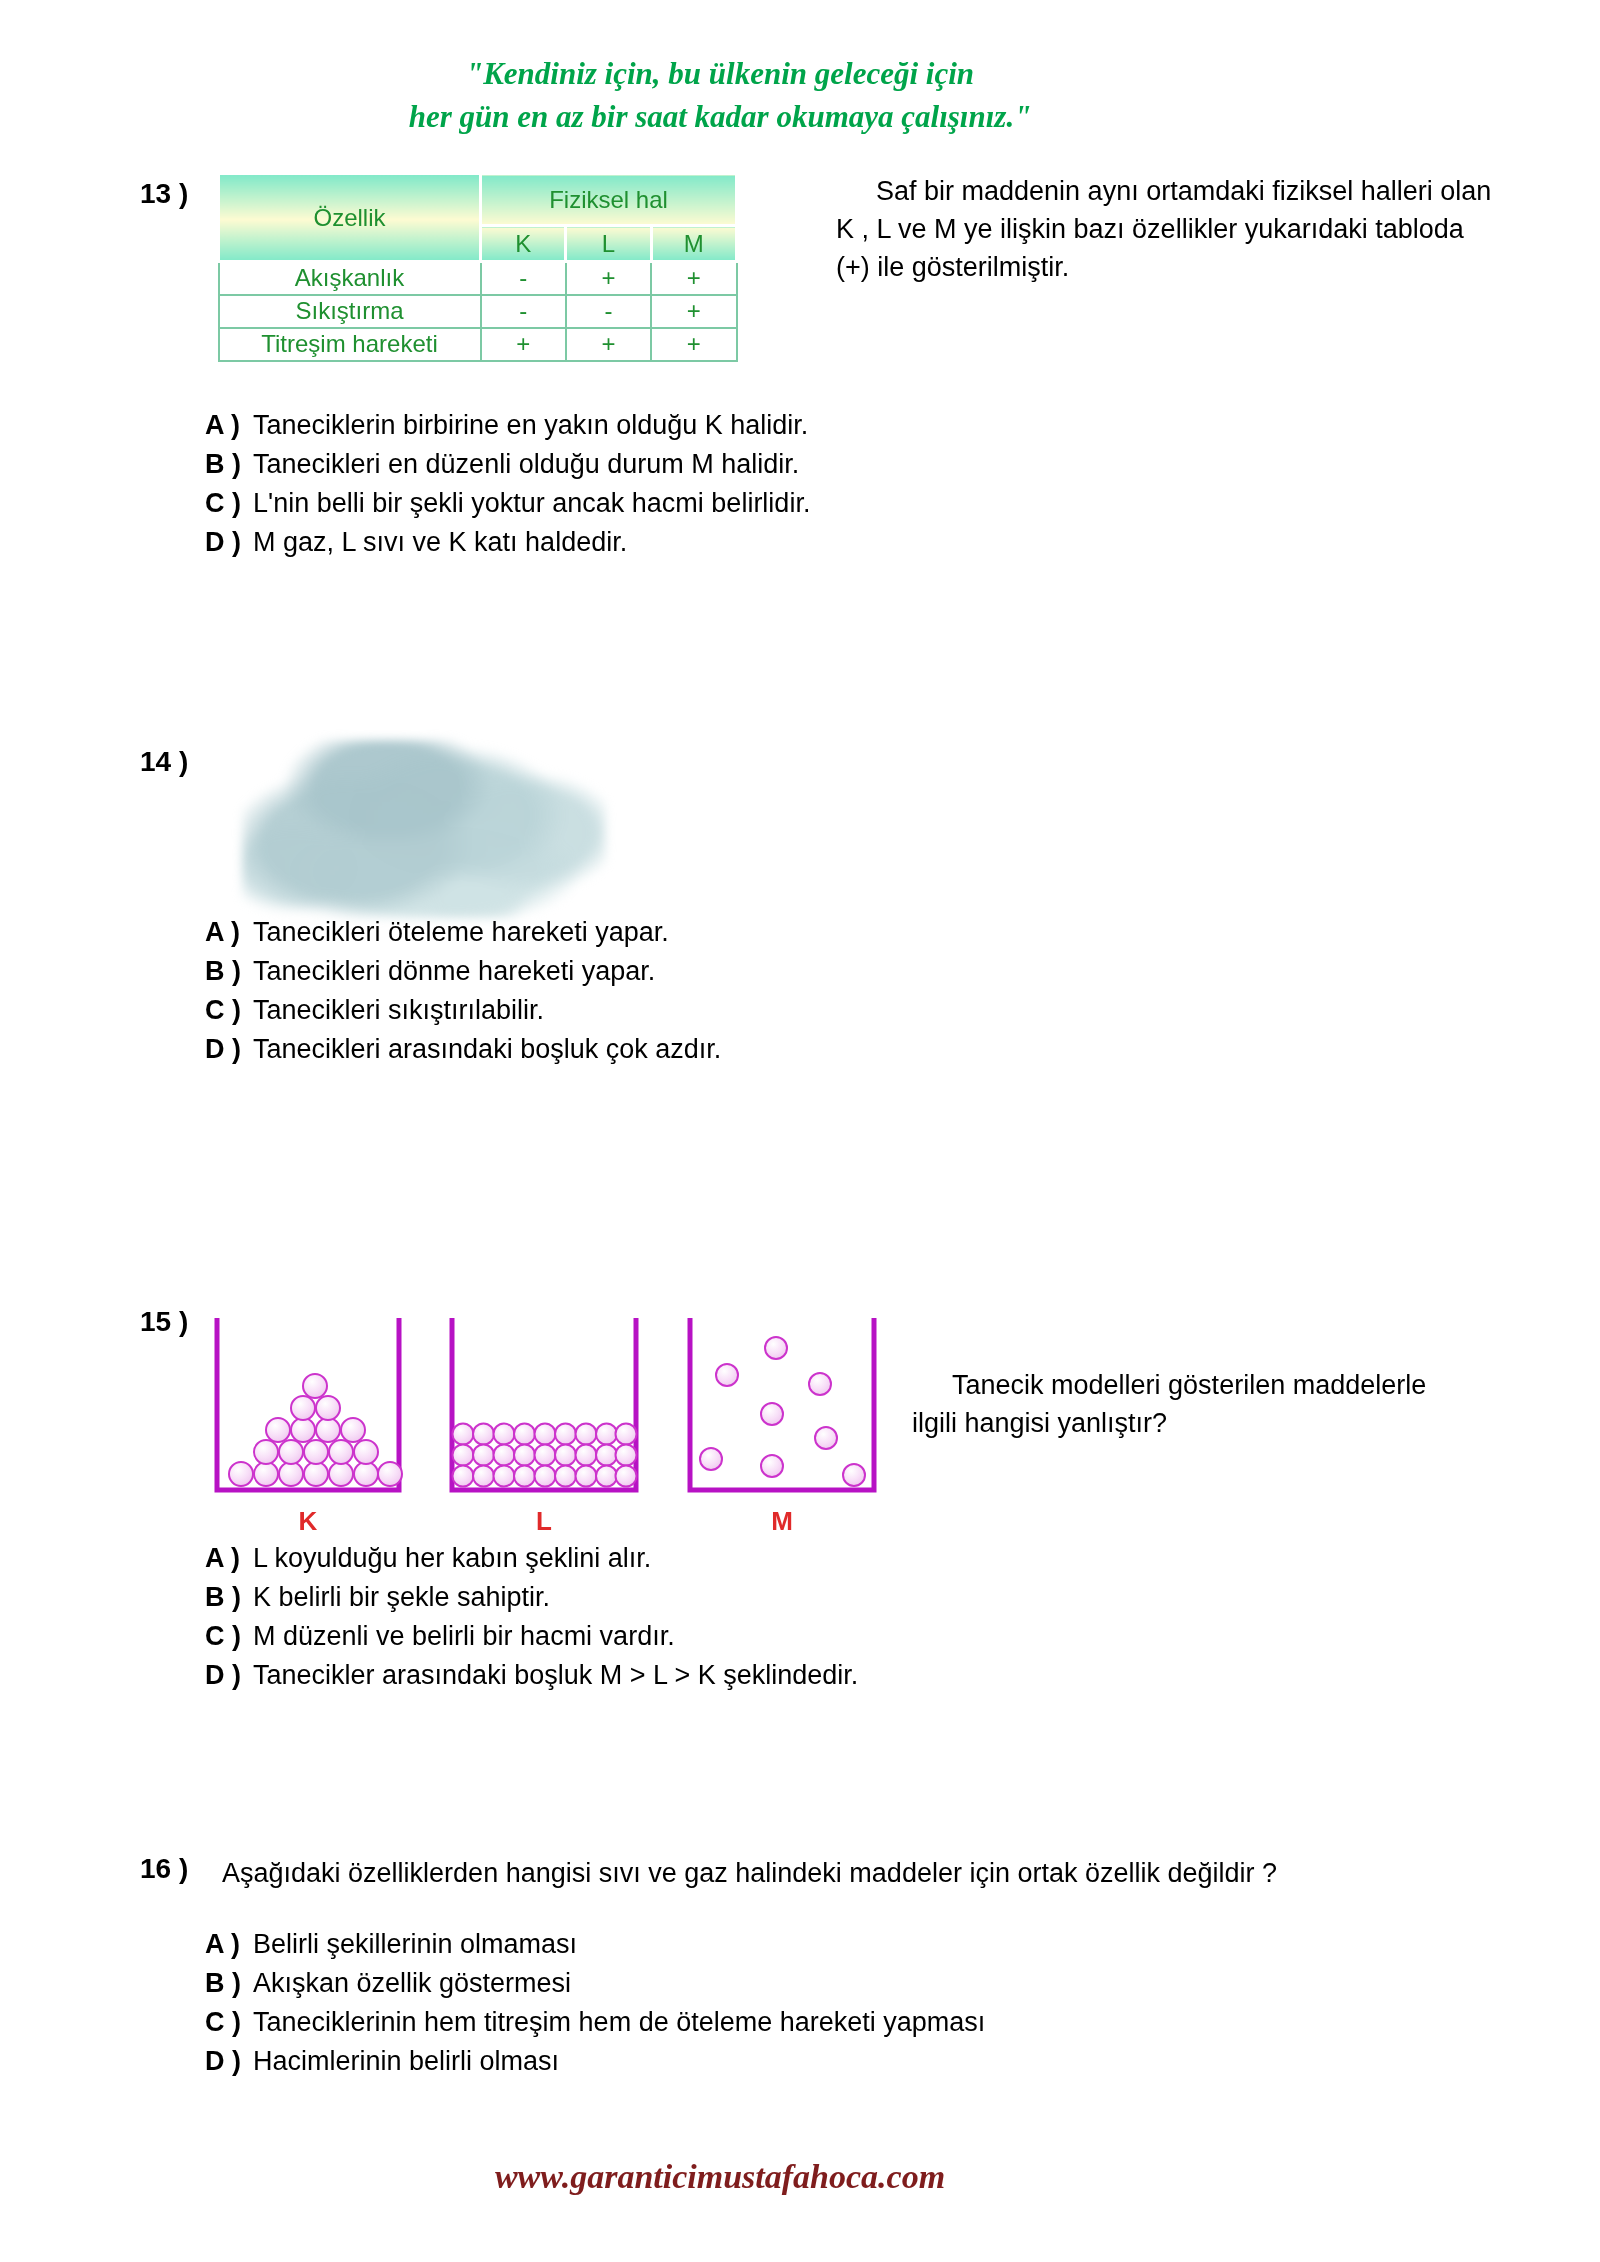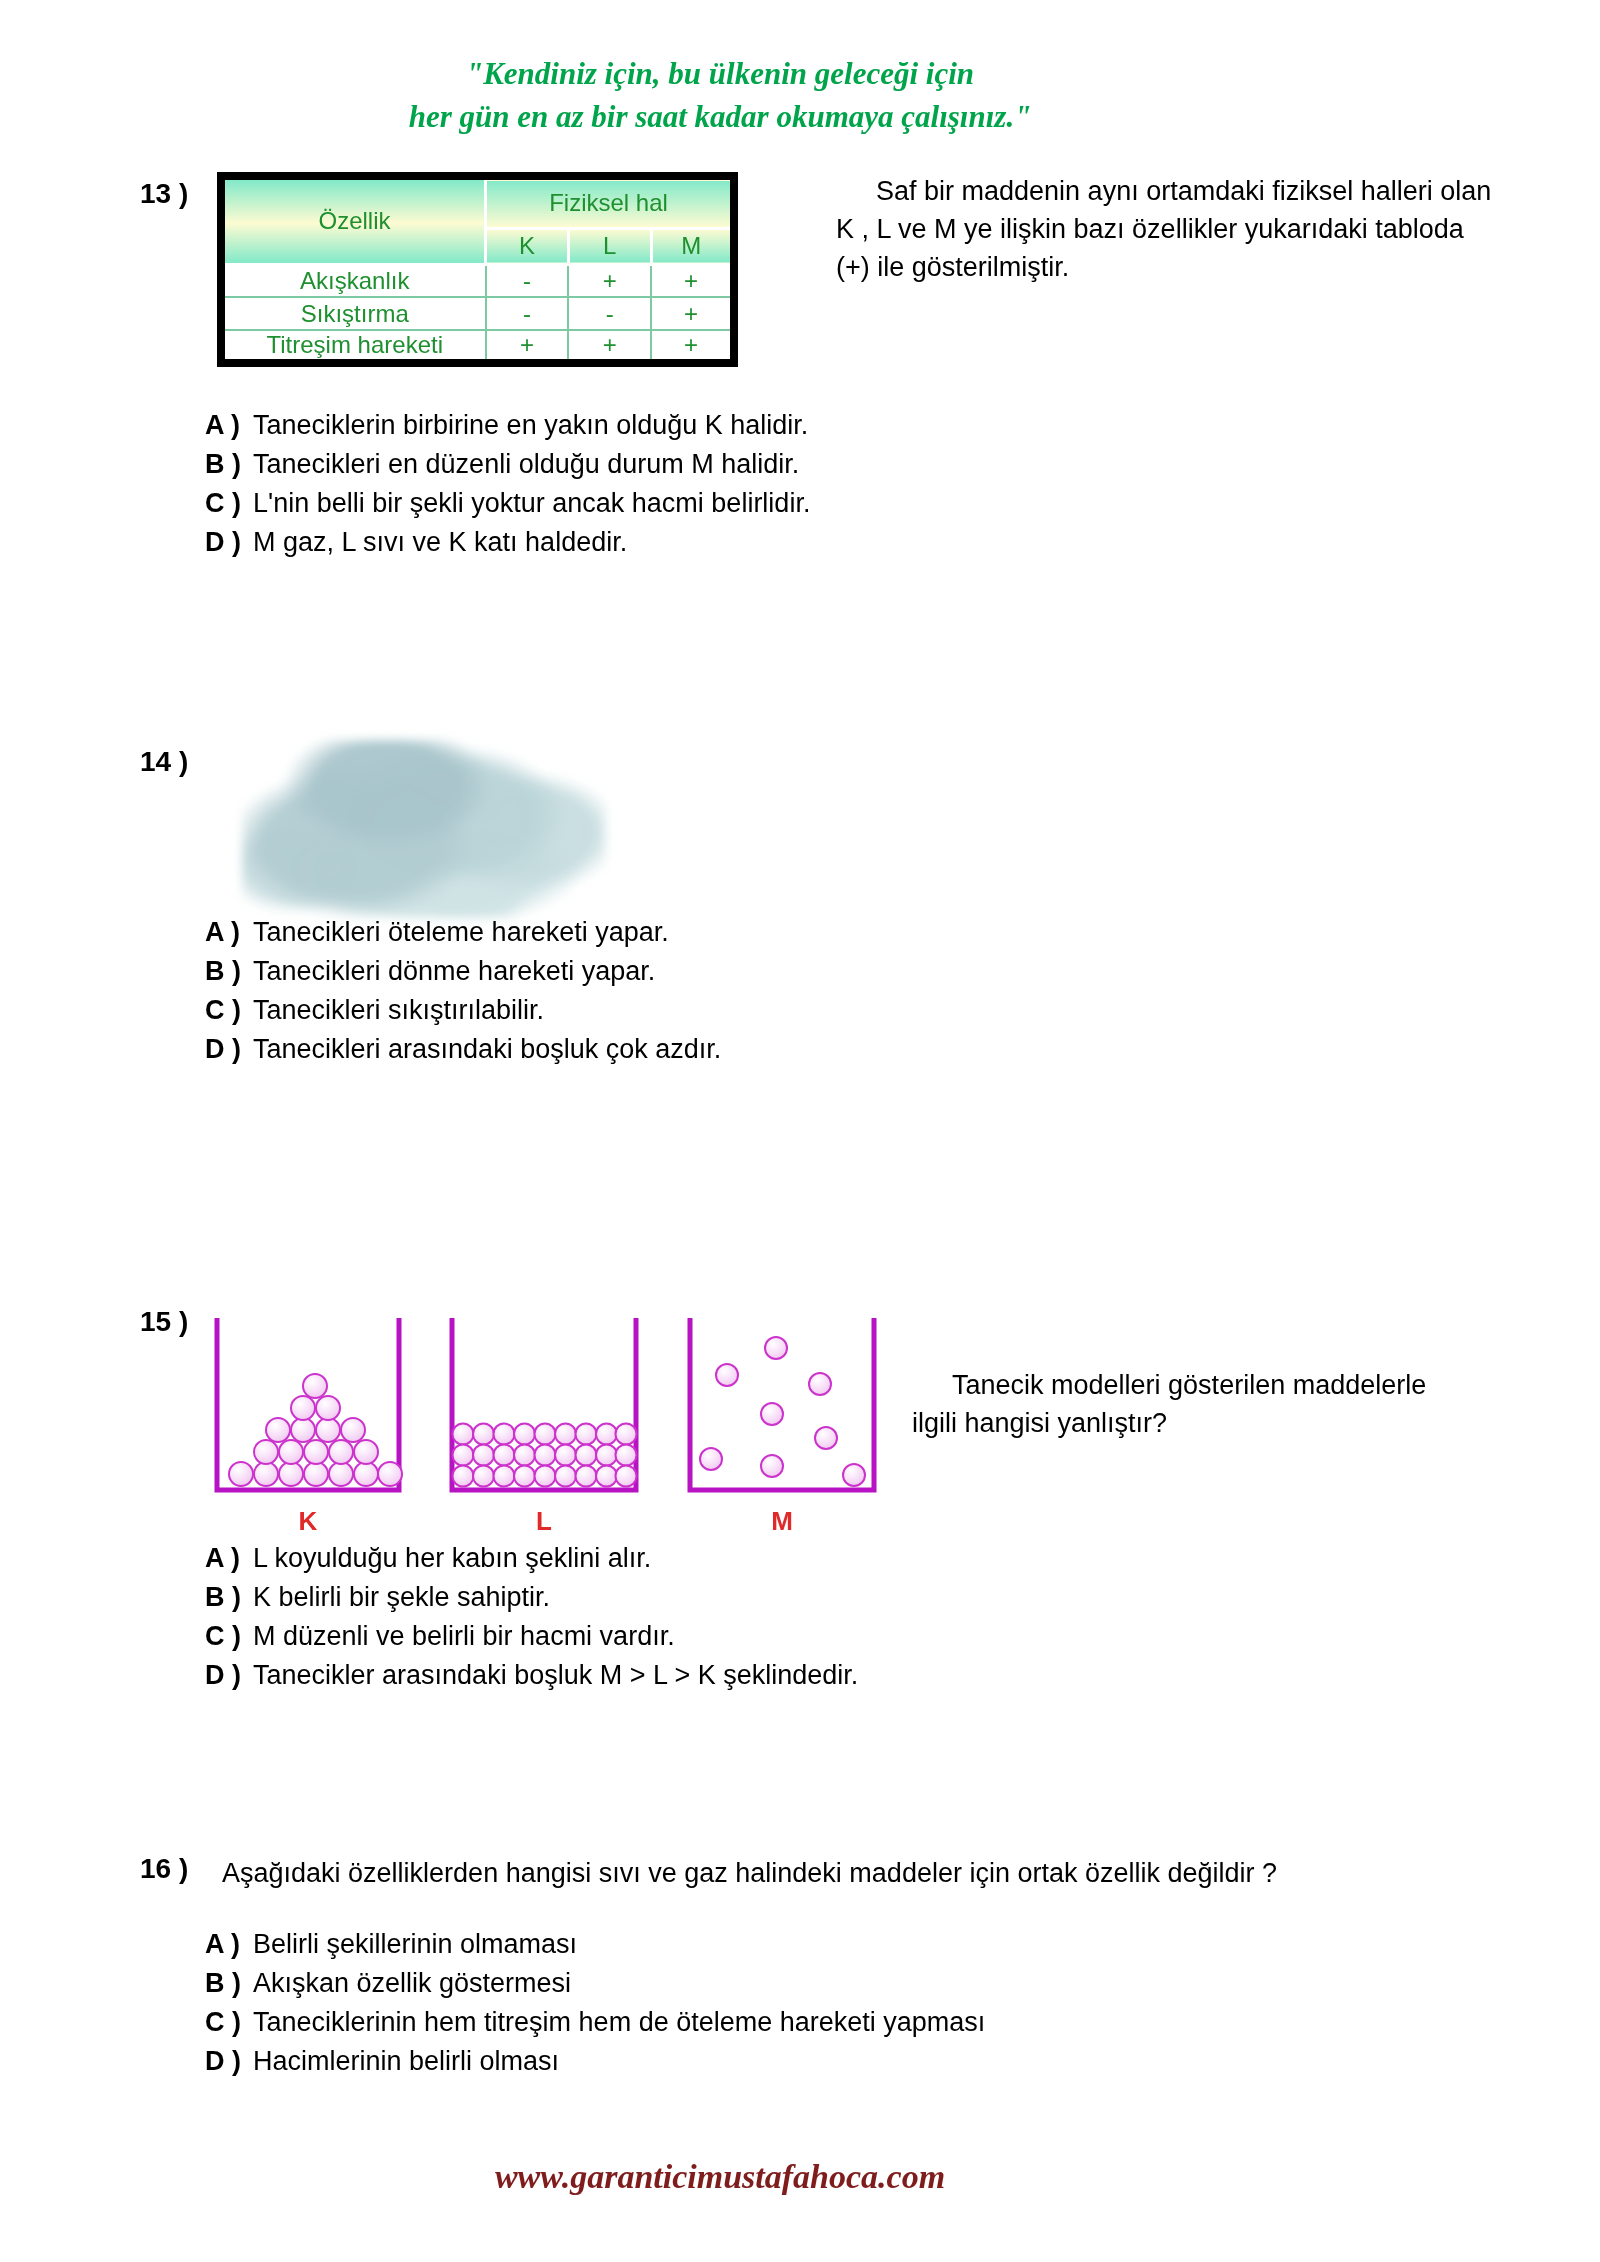--- a/index.html
+++ b/index.html
@@ -22,21 +22,21 @@
   .nw{white-space:nowrap;}
 
   
   .opts{position:absolute;left:205px;font-size:27px;line-height:33px;}
   .opt{display:flex;margin:0 0 6px 0;}
   .ol{font-weight:bold;width:48px;flex:0 0 48px;}
 
   
   .tbl{position:absolute;left:217px;top:172px;width:521px;border-collapse:collapse;
        table-layout:fixed;font-size:24px;color:#1f9030;text-align:center;
-       border:8px solid #000000;}
+       border:2px solid #000000;}
   .tbl td{padding:0;}
   .tbl .hd{border:3px solid #ffffff;}
   .tbl .corner{background:linear-gradient(180deg,#82e9c9 0%,#fdfbd2 52%,#82e9c9 100%);}
   .tbl .group{background:linear-gradient(180deg,#82e9c9 0%,#fdfbd2 100%);}
   .tbl .sub{background:linear-gradient(180deg,#fdfbd2 0%,#82e9c9 100%);}
   .tbl .dr td{border:2px solid #7cc9a4;background:#ffffff;}
   .r1{height:52px;} .r2{height:36px;} .rd{height:33px;}
 
   
   .cloud{position:absolute;left:250px;top:748px;width:348px;height:162px;filter:blur(5px);}

